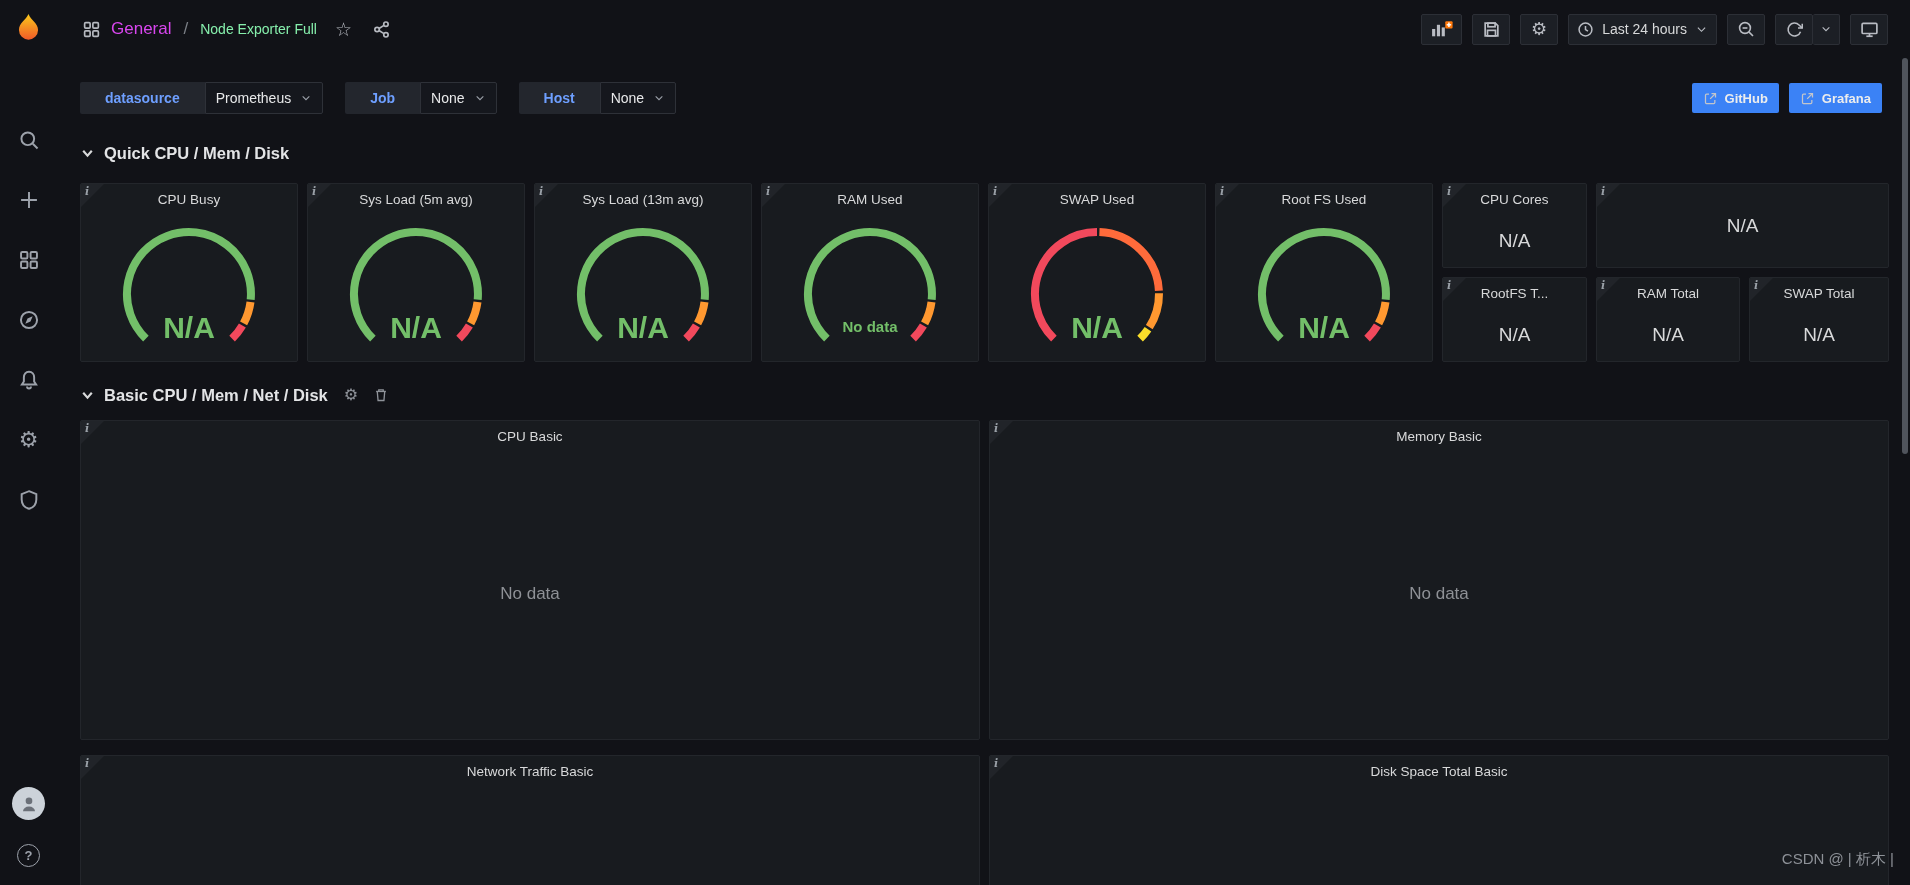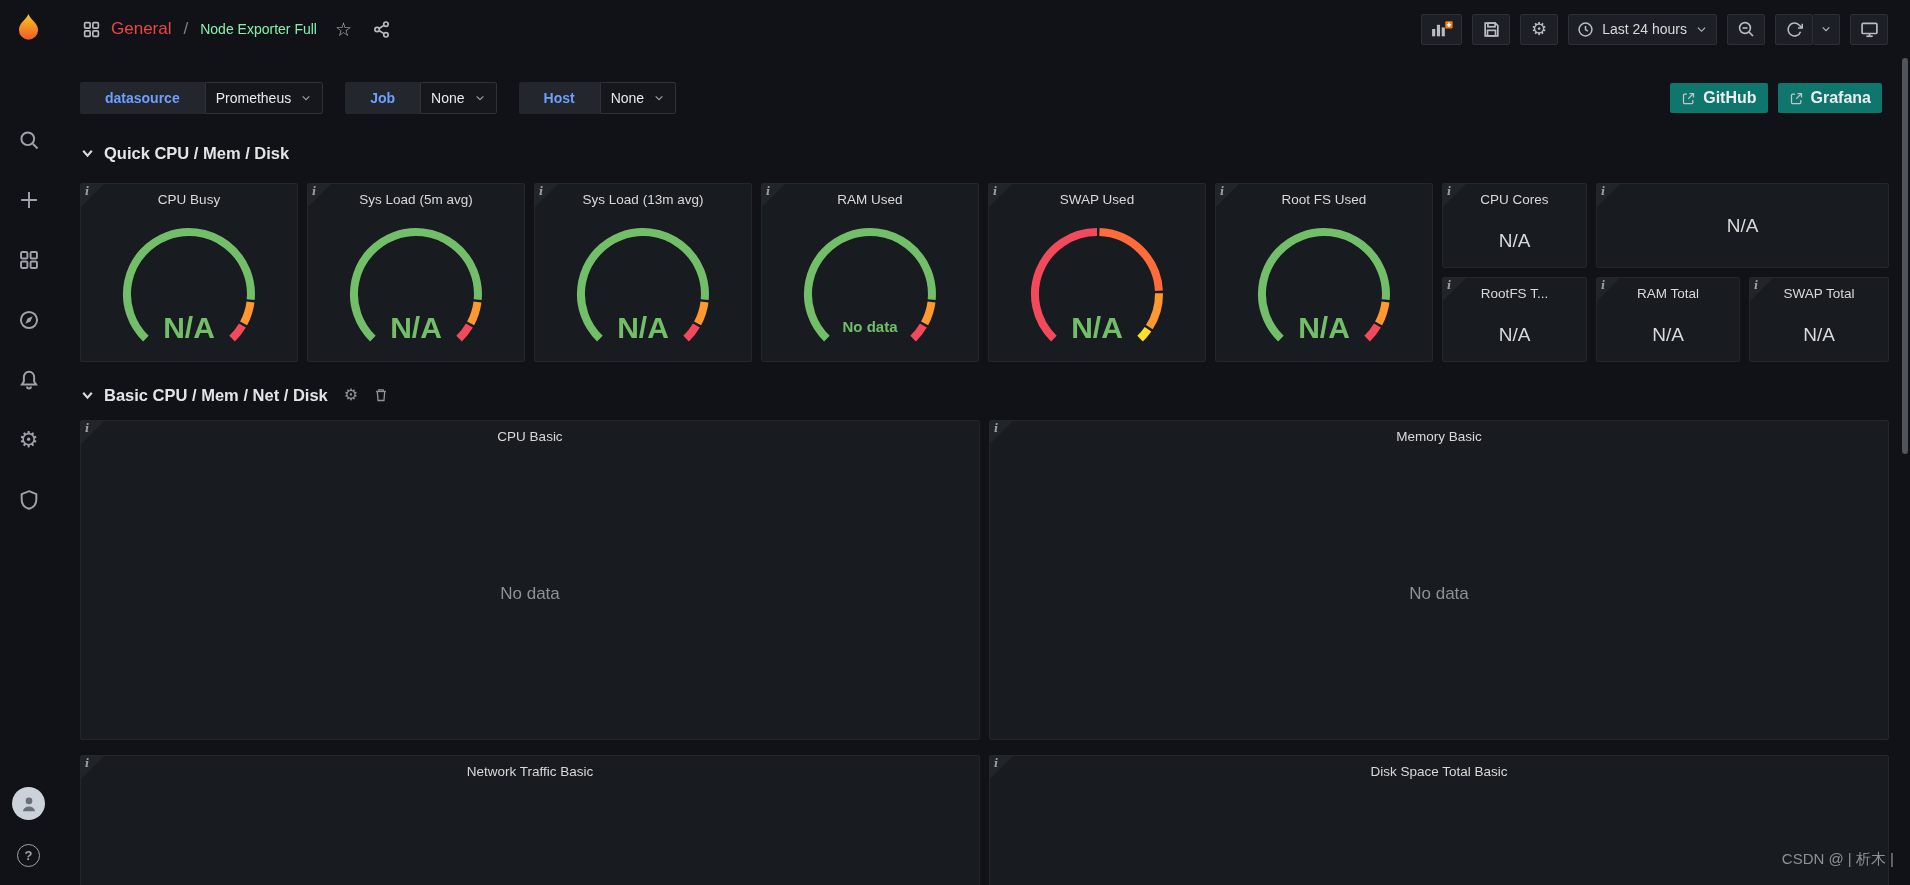--- a/index.html
+++ b/index.html
@@ -17,21 +17,21 @@
   .gear-glyph{font-size:22px;}
   .avatar{width:33px;height:33px;border-radius:50%;background:#ccd2d9;display:flex;align-items:center;justify-content:center;cursor:pointer;}
   .help-circle{width:21px;height:21px;border-radius:50%;border:1.7px solid #9da2ab;color:#9da2ab;font-size:13px;font-weight:700;display:flex;align-items:center;justify-content:center;cursor:pointer;}
 
   
   .main{flex:1;position:relative;}
 
   .navbar{height:58px;display:flex;align-items:center;padding:0 22px 0 25px;}
   .crumb{display:flex;align-items:center;gap:10px;}
   .crumb svg{stroke:#b6b9c0;fill:none;stroke-width:1.6;}
-  .crumb-section{font-size:17px;color:#ef4444;cursor:pointer;}
+  .crumb-section{font-size:17px;color:#d946ef;cursor:pointer;}
   .crumb-sep{font-size:17px;color:#7b7f86;margin:0 2px;}
   .crumb-title{font-size:14px;color:#86efac;cursor:pointer;}
   .star-glyph{font-size:19px;color:#b6b9c0;margin-left:8px;cursor:pointer;}
   .share-ic{margin-left:10px;cursor:pointer;}
 
   .nav-right{margin-left:auto;display:flex;align-items:center;gap:10px;}
   .tbtn{display:inline-flex;align-items:center;justify-content:center;gap:8px;height:31px;min-width:38px;
         padding:0 8px;background:#1c1f25;border:1px solid #2c2f36;border-radius:2px;color:#c2c5cb;
         font-size:14px;cursor:pointer;box-sizing:border-box;}
   .tbtn svg{stroke:#b9bcc3;fill:none;stroke-width:1.6;}
@@ -42,22 +42,22 @@
 
   
   .subnav{height:62px;box-sizing:border-box;display:flex;align-items:center;padding:18px 28px 0 23px;}
   .var{display:flex;margin-right:22px;height:32px;}
   .var-label{display:flex;align-items:center;background:#23262d;color:#6e9fff;font-size:14px;font-weight:600;
              padding:0 25px;border-radius:2px 0 0 2px;cursor:default;}
   .var-value{display:flex;align-items:center;gap:9px;background:#15171d;border:1px solid #2e3138;
              color:#e8e9ea;font-size:14px;padding:0 10px;border-radius:0 2px 2px 0;cursor:pointer;box-sizing:border-box;}
   .var-value svg{stroke:#9da2ab;fill:none;stroke-width:1.6;}
   .subnav-right{margin-left:auto;display:flex;gap:10px;}
-  .link-btn{display:flex;align-items:center;gap:7px;height:30px;padding:0 11px;background:#0f766e;border-radius:2px;
-            color:#eceded;font-size:16px;font-weight:700;cursor:pointer;}
+  .link-btn{display:flex;align-items:center;gap:7px;height:30px;padding:0 11px;background:#3b82f6;border-radius:2px;
+            color:#eceded;font-size:13px;font-weight:700;cursor:pointer;}
   .link-btn svg{stroke:#c2c5cb;fill:none;stroke-width:1.5;}
 
   
   .dash{position:absolute;top:120px;left:23px;right:21px;bottom:0;}
   .row-head{display:flex;align-items:center;height:34px;margin-top:16px;cursor:pointer;}
   .row-head svg.chev{stroke:#d8d9da;fill:none;stroke-width:2;margin-right:9px;}
   .row-title{font-size:16.5px;font-weight:700;color:#e3e4e6;}
   .row-actions{display:flex;align-items:center;gap:15px;margin-left:16px;}
   .row-actions .gear-glyph{font-size:16px;color:#8e9299;cursor:pointer;}
   .row-actions svg{stroke:#8e9299;fill:none;stroke-width:1.5;cursor:pointer;}

